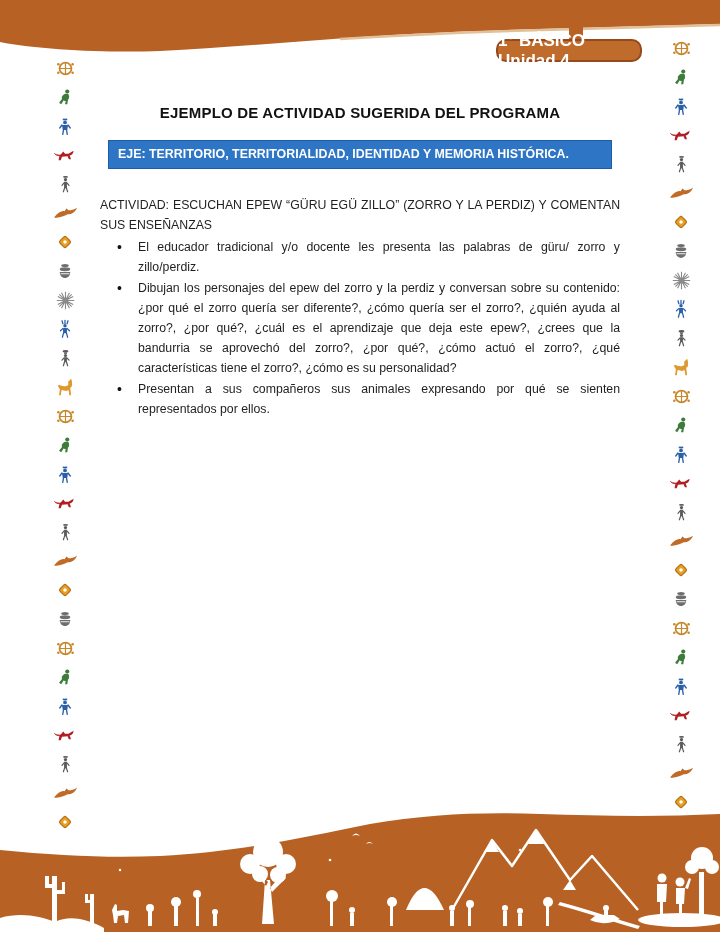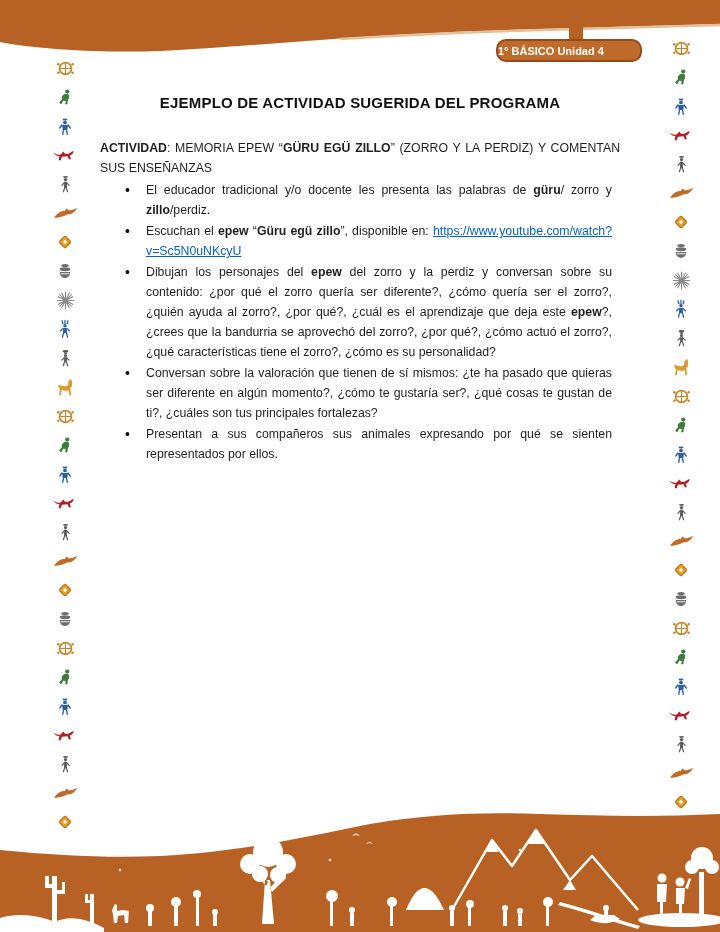--- a/index.html
+++ b/index.html
@@ -4,38 +4,38 @@
 <style>
   html,body{margin:0;padding:0;background:#fff;}
   #page{position:relative;width:720px;height:932px;background:#fff;overflow:hidden;
         font-family:"Liberation Sans",sans-serif;color:var(--text,#1f1f1f);}
   
   #header-band{position:absolute;top:0;left:0;width:720px;height:60px;display:block;}
   
   #label-connector{position:absolute;left:569px;top:24px;width:14px;height:20px;background:var(--orange,#B76224);}
   #unit-label{position:absolute;left:496px;top:39px;width:146px;height:23px;box-sizing:border-box;
         background:var(--labelFill,#BF6B2C);border:2px solid var(--labelBorder,#96491B);border-radius:10px;
-        color:#fff;font-weight:bold;font-size:11px;display:flex;align-items:center;justify-content:flex-start;}
+        color:#fff;font-weight:bold;font-size:17px;display:flex;align-items:center;justify-content:flex-end;}
   
   .icon-col{position:absolute;width:30px;display:flex;flex-direction:column;align-items:center;gap:9px;}
   #left-icons{left:50px;top:58px;}
   #right-icons{left:666px;top:38px;}
   .m-icon{height:20px;display:flex;align-items:center;justify-content:center;}
   
-  #content{position:absolute;left:100px;top:90px;width:520px;}
+  #content{position:absolute;left:100px;top:100px;width:520px;}
   #title{margin:4px 0 0;font-size:15px;line-height:18px;font-weight:bold;text-align:center;color:#111;letter-spacing:.2px;}
   #eje-banner{margin:18px 8px 0 8px;background:var(--bannerFill,#2E75C6);border:1px solid var(--bannerBorder,#1E5CA8);
         color:#fff;font-weight:bold;font-size:12.4px;padding:6px 9px;line-height:15px;}
   .body-text{font-size:12.3px;line-height:20px;text-align:justify;}
   #activity-text{margin:26px 0 0;}
   #examples-label{margin:12px 0 0;}
   #bullet-list{margin:2px 0 0;padding:0 0 0 38px;list-style:none;}
-  #bullet-list li{position:relative;margin:0 8px 1px;}
+  #bullet-list li{position:relative;margin:0 0 1px;}
   #bullet-list li::before{content:"\2022";position:absolute;left:-21px;top:0;font-size:14px;color:#111;}
-  .b{font-weight:bold;}
+  .b{font-weight:normal;}
   a.url{color:var(--link,#0563C1);text-decoration:underline;cursor:pointer;}
   
   #footer{position:absolute;left:0;top:790px;width:720px;height:142px;}
   #footer svg{display:block;}
 </style>
 </head>
 <body>
 
 <div id="page">
 
@@ -505,26 +505,25 @@
           <g transform="rotate(45 12 12)">
             <rect x="6.2" y="6.2" width="11.6" height="11.6" rx="2.4" fill="#E8A020" stroke="#B5721C" stroke-width="1.6"></rect>
           </g>
           <circle cx="12" cy="12" r="2.3" fill="#fff"></circle>
         </svg>
       </span>
     </div>
 
   <div id="content">
     <h1 id="title">EJEMPLO DE ACTIVIDAD SUGERIDA DEL PROGRAMA</h1>
-    <p id="activity-text" class="body-text"><span class="b">ACTIVIDAD</span><span>: MEMORIA EPEW “</span><span class="b">GÜRU EGÜ ZILLO</span><span>” (ZORRO Y LA PERDIZ) Y COMENTAN SUS ENSEÑANZAS</span></p>
+    <div id="eje-banner">EJE: TERRITORIO, TERRITORIALIDAD, IDENTIDAD Y MEMORIA HISTÓRICA.</div>
+    <p id="activity-text" class="body-text"><span class="b">ACTIVIDAD</span><span>: ESCUCHAN EPEW “</span><span class="b">GÜRU EGÜ ZILLO</span><span>” (ZORRO Y LA PERDIZ) Y COMENTAN SUS ENSEÑANZAS</span></p>
     <ul id="bullet-list" class="body-text">
         <li><span>El educador tradicional y/o docente les presenta las palabras de </span><span class="b">güru</span><span>/ zorro y </span><span class="b">zillo</span><span>/perdiz.</span></li>
-        <li><span>Escuchan el </span><span class="b">epew</span><span> “</span><span class="b">Güru egü zillo</span><span>”, disponible en: </span><a class="url" href="#">https://www.youtube.com/watch?v=Sc5N0uNKcyU</a></li>
         <li><span>Dibujan los personajes del </span><span class="b">epew</span><span> del zorro y la perdiz y conversan sobre su contenido: ¿por qué el zorro quería ser diferente?, ¿cómo quería ser el zorro?, ¿quién ayuda al zorro?, ¿por qué?, ¿cuál es el aprendizaje que deja este </span><span class="b">epew</span><span>?, ¿crees que la bandurria se aprovechó del zorro?, ¿por qué?, ¿cómo actuó el zorro?, ¿qué características tiene el zorro?, ¿cómo es su personalidad?</span></li>
-        <li><span>Conversan sobre la valoración que tienen de sí mismos: ¿te ha pasado que quieras ser diferente en algún momento?, ¿cómo te gustaría ser?, ¿qué cosas te gustan de ti?, ¿cuáles son tus principales fortalezas?</span></li>
         <li><span>Presentan a sus compañeros sus animales expresando por qué se sienten representados por ellos.</span></li>
       </ul>
   </div>
 
   <div id="footer">
     <svg width="720" height="142" viewBox="0 0 720 142" preserveAspectRatio="none">
       <path d="M0,60 C60,66 110,68 160,66 C240,62 300,48 370,34 C430,24 480,22 540,24 C600,26 660,27 720,24 L720,142 L0,142 Z" fill="#B76224"></path>
       <g fill="#FFFFFF" stroke="none">
 
         <path d="M0,142 L0,128 C20,122 40,126 55,132 C70,124 90,130 104,138 L104,142 Z"></path>

